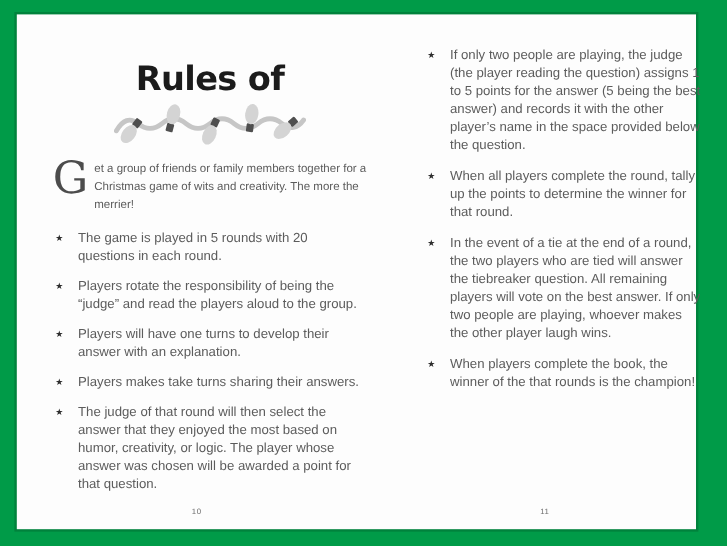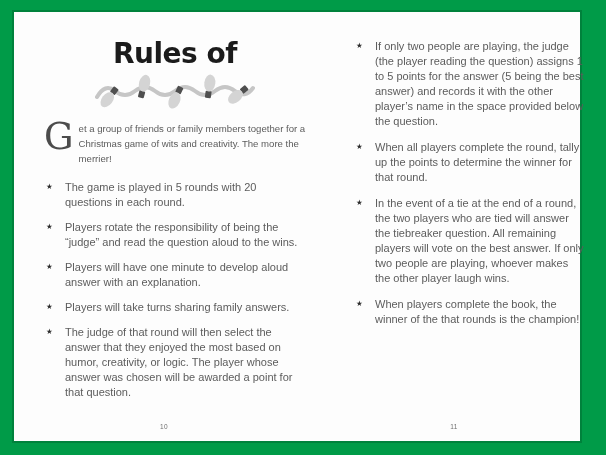--- a/index.html
+++ b/index.html
@@ -23,20 +23,21 @@
     position:absolute;left:340px;top:27px;width:232px;
   }
   .title{
     text-align:center;
     font-family:"DejaVu Sans",sans-serif;
     font-weight:800;
     font-size:28px;
     line-height:27px;
     letter-spacing:-0.5px;
     color:#1b1b1b;
+    margin-top:12px;
   }
   .lights{display:block;margin:6px auto 0 auto;}
   .intro{
     margin-top:10px;
     font-size:9.6px;
     line-height:15px;
     color:#5c5c5c;
   }
   .dropcap{
     float:left;
@@ -121,29 +122,29 @@
 
       <p class="intro"><span class="dropcap">G</span><span>et a group of friends or family members together for a Christmas game of wits and creativity. The more the merrier!</span></p>
 
       <ul class="bullets">
         <li>
           <span class="star">★</span>
           <span class="btext">The game is played in 5 rounds with 20 questions in each round.</span>
         </li>
         <li>
           <span class="star">★</span>
-          <span class="btext">Players rotate the responsibility of being the “judge” and read the question aloud to the wins.</span>
+          <span class="btext">Players rotate the responsibility of being the “judge” and read the players aloud to the group.</span>
         </li>
         <li>
           <span class="star">★</span>
-          <span class="btext">Players will have one minute to develop aloud answer with an explanation.</span>
+          <span class="btext">Players will have one turns to develop their answer with an explanation.</span>
         </li>
         <li>
           <span class="star">★</span>
-          <span class="btext">Players will take turns sharing family answers.</span>
+          <span class="btext">Players makes take turns sharing their answers.</span>
         </li>
         <li>
           <span class="star">★</span>
           <span class="btext">The judge of that round will then select the answer that they enjoyed the most based on humor, creativity, or logic. The player whose answer was chosen will be awarded a point for that question.</span>
         </li>
       </ul>
     </div>
 
     <div class="col-right">
       <ul class="bullets">

